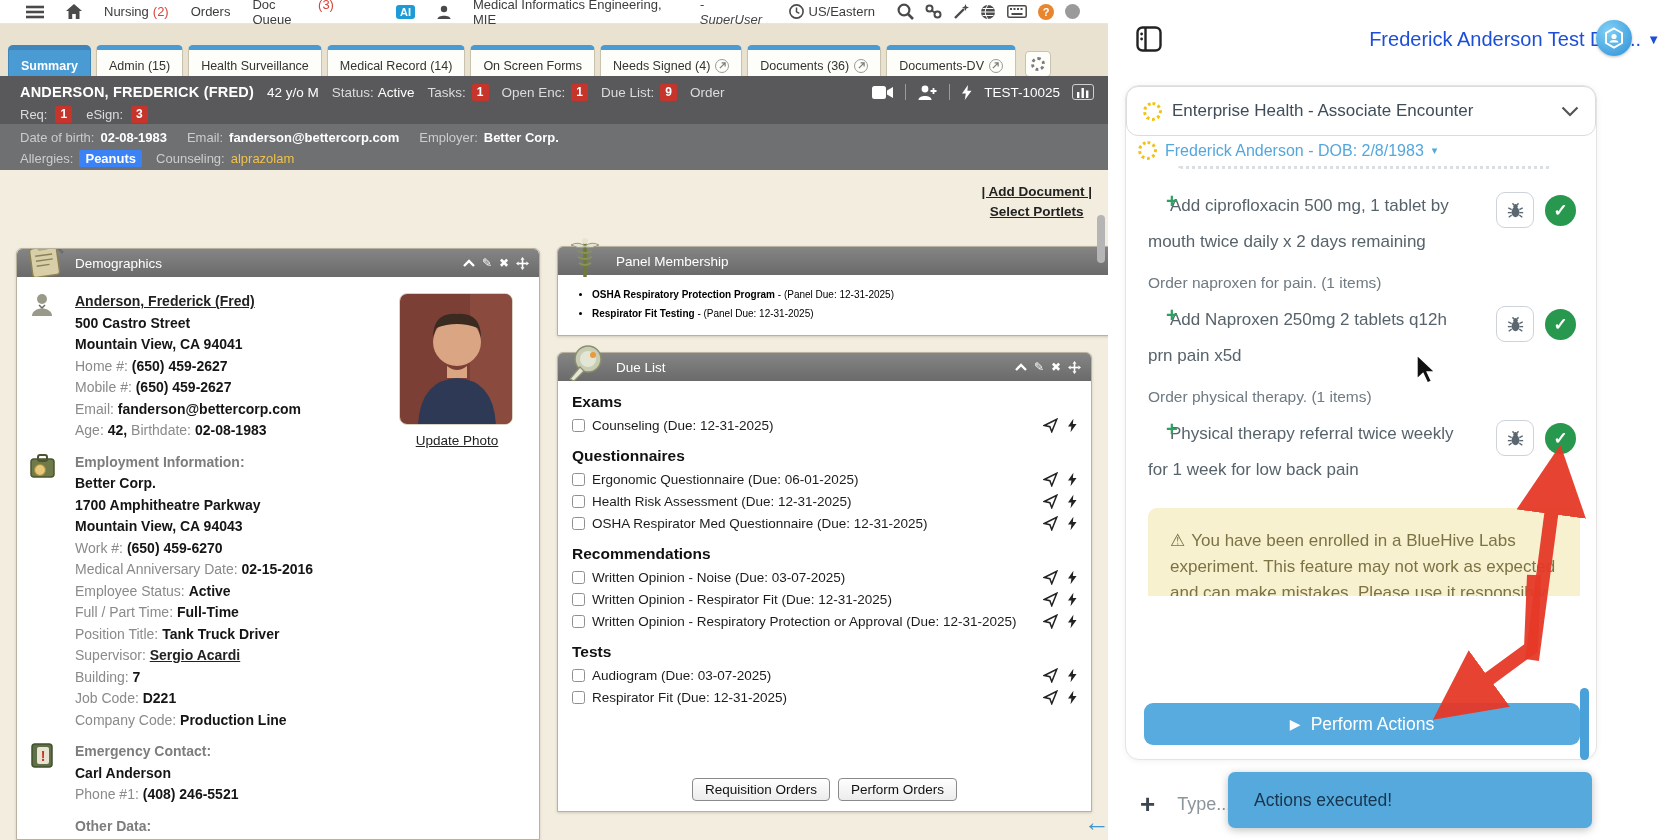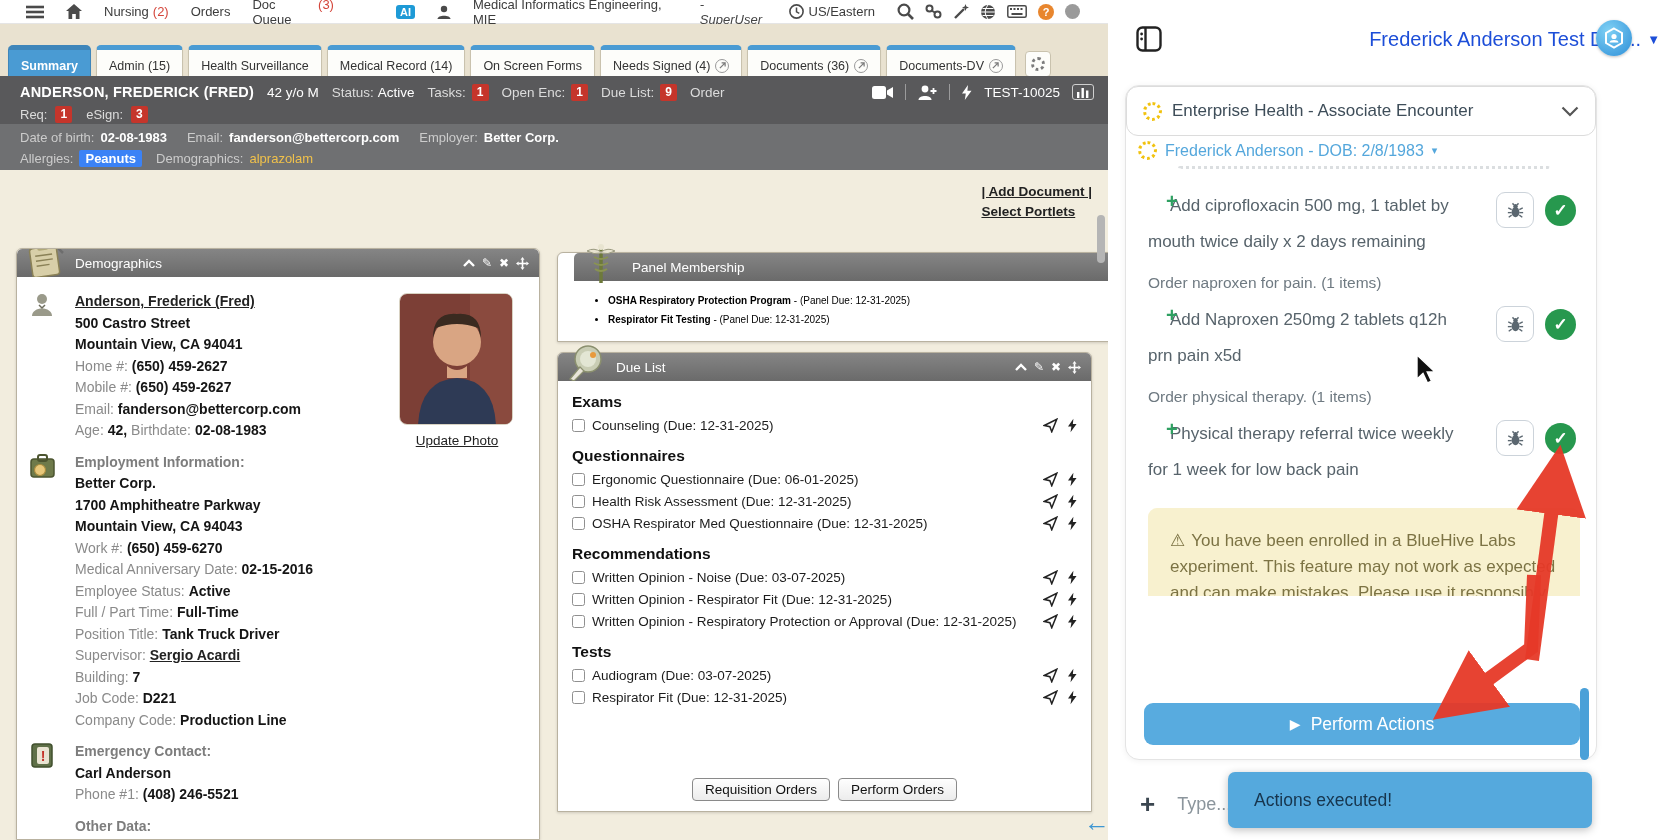--- a/index.html
+++ b/index.html
@@ -45,21 +45,21 @@
   
   .infobar { position:absolute; left:0; top:124px; width:100%; height:46px; background:#6f7072; color:#fff; padding:3px 20px 0; font-size:13px; }
   .infobar .row { display:flex; align-items:center; gap:6px; height:21px; }
   .lbl { color:#cccccc; }
   .val { color:#fff; font-weight:bold; }
   .allergy-badge { background:#3b82f6; color:#fff; font-weight:bold; padding:0 6px; border-radius:2px; line-height:17px; }
   .med-val { color:#f0c14b; }
 
   
   .main { position:absolute; left:0; top:170px; width:100%; height:670px; }
-  .doc-links { position:absolute; right:16px; top:14px; text-align:left; font-size:13.5px; font-weight:bold; color:#222; }
+  .doc-links { position:absolute; right:16px; top:14px; text-align:center; font-size:13.5px; font-weight:bold; color:#222; }
   .doc-links a { color:#222; text-decoration:underline; cursor:pointer; display:inline-block; margin-bottom:5px; }
 
   .portlet { position:absolute; background:#fff; border:1px solid #b9b2a0; border-radius:6px 6px 0 0; box-shadow:0 1px 3px rgba(0,0,0,.15); }
   .phead { position:relative; height:28px; background:linear-gradient(#858585,#6a6a6a); border-radius:5px 5px 0 0; color:#fff; display:flex; align-items:center; padding-left:58px; font-size:13.5px; }
   .phead .pticon { position:absolute; left:8px; top:-10px; }
   .pctrl { margin-left:auto; display:flex; align-items:center; gap:7px; padding-right:10px; font-size:12px; }
   .pctrl span { cursor:pointer; display:inline-flex; }
   .pbody { background:#fff; }
 
   .demographics { left:16px; top:78px; width:524px; height:592px; overflow:hidden; }
@@ -68,21 +68,21 @@
   .dsection .secicon { position:absolute; left:-2px; top:1px; }
   .glabel { color:#8a8a8a; }
   .gval { color:#151515; font-weight:bold; }
   .namelink { font-weight:bold; text-decoration:underline; color:#222; cursor:pointer; }
   .sechdr { color:#7d7d7d; font-weight:bold; }
   .ulink { font-weight:bold; text-decoration:underline; color:#222; cursor:pointer; }
   .photo-wrap { position:absolute; right:24px; top:16px; width:116px; text-align:center; }
   .photo { width:114px; height:132px; border-radius:8px; overflow:hidden; border:1px solid #d8d2c2; }
   .update-photo { display:inline-block; margin-top:8px; font-size:13.5px; color:#222; text-decoration:underline; cursor:pointer; }
 
-  .panel-mem { left:557px; top:82px; width:639px;padding-left:16px; }
+  .panel-mem { left:557px; top:76px; width:639px; }
   .panel-mem .pbody { padding:10px 10px 12px 16px; font-size:10px; }
   .panel-mem li { margin-left:18px; line-height:19px; }
   .pm-name { font-weight:bold; }
 
   .due-list { left:557px; top:182px; width:535px; height:460px; }
   .due-list .pbody { padding:12px 8px 10px 14px; height:430px; position:relative; }
   .dl-sec-h { font-size:15.5px; font-weight:bold; color:#111; margin:10px 0 4px; }
   .dl-sec-h:first-child { margin-top:0; }
   .dl-item { position:relative; padding:2px 58px 2px 0; line-height:18px; font-size:13.5px; color:#1c1c1c; display:block; }
   .cb { position:relative; top:2px; display:inline-block; width:13px; height:13px; border:1.5px solid #909090; border-radius:2.5px; background:#fff; margin-right:7px; cursor:pointer; }
@@ -334,21 +334,21 @@
         <span class="lbl">Date of birth:</span>
         <span class="val">02-08-1983</span>
         <span class="lbl" style="margin-left:14px;">Email:</span>
         <span class="val">fanderson@bettercorp.com</span>
         <span class="lbl" style="margin-left:14px;">Employer:</span>
         <span class="val">Better Corp.</span>
       </div>
       <div class="row">
         <span class="lbl">Allergies:</span>
         <span class="allergy-badge">Peanuts</span>
-        <span class="lbl" style="margin-left:8px;">Demographics:</span>
+        <span class="lbl" style="margin-left:8px;">Counseling:</span>
         <span class="med-val">alprazolam</span>
       </div>
     </div>
 
     <div class="main">
       <div class="doc-links">
         <a>| Add Document |</a><br>
         <a>Select Portlets</a>
       </div>
 

